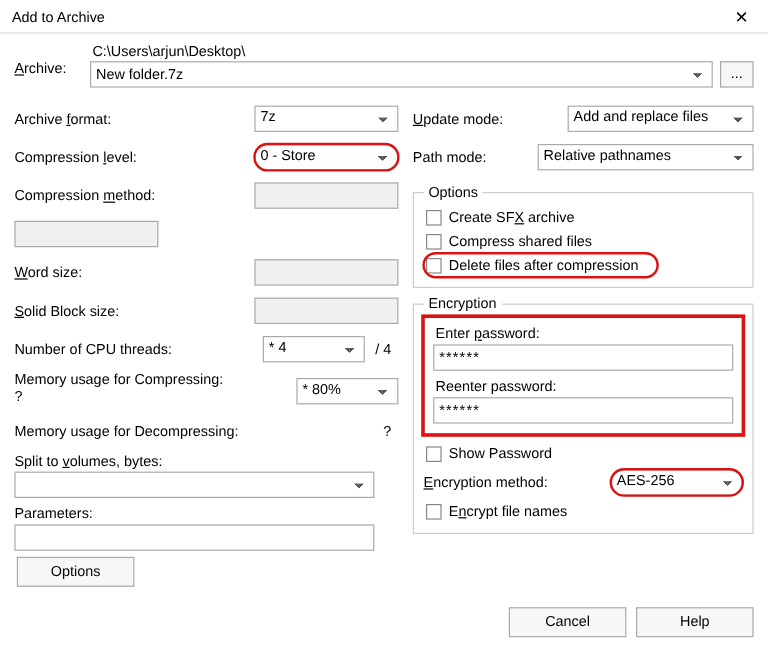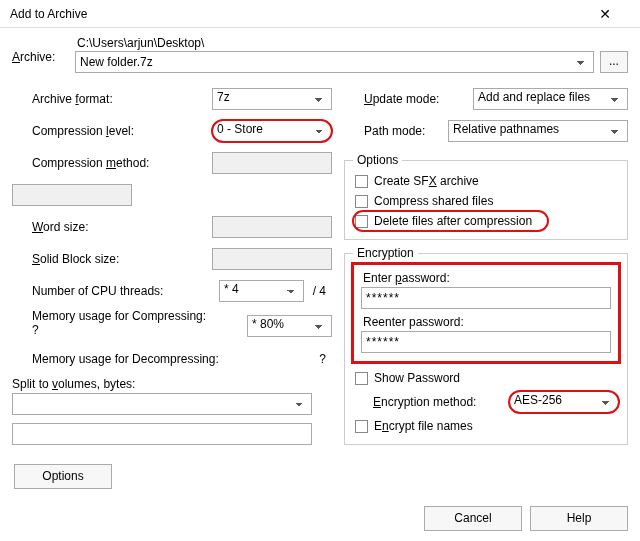--- a/index.html
+++ b/index.html
@@ -12,21 +12,21 @@
     width: 640px;
     height: 541px;
     overflow: hidden;
     position: relative;
   }
   .titlebar {
     height: 28px;
     display: flex;
     align-items: center;
     justify-content: space-between;
-    padding: 0 20px 0 10px;
+    padding: 0 7px 0 10px;
     border-bottom: 1px solid #ddd;
   }
   .titlebar .close {
     font-size: 14px;
     width: 30px;
     text-align: center;
     cursor: pointer;
   }
   .content {
     padding: 8px 12px 0 12px;
@@ -77,21 +77,21 @@
     gap: 12px;
     margin-top: 6px;
   }
   .col-left { flex: 0 0 320px; }
   .col-right { flex: 1; }
   .form-row {
     display: flex;
     align-items: center;
     min-height: 32px;
   }
-  .form-label { flex: 1; margin-left: 20px; }
+  .form-label { flex: 1; }
   .form-control { width: 120px; }
   .form-slash { width: 28px; text-align: right; padding-right: 6px; }
   .checkbox-row {
     display: flex;
     align-items: center;
     gap: 6px;
     padding: 3px 2px;
   }
   .checkbox {
     width: 13px;
@@ -234,20 +234,21 @@
       </div>
       <div class="form-row">
         <div class="form-label">Memory usage for Decompressing:</div>
         <div style="width:28px;text-align:right;padding-right:6px">?</div>
       </div>
       <div style="margin-top:2px">
         <div>Split to <u class="mn">v</u>olumes, bytes:</div>
         <div class="select split-select"></div>
       </div>
       <div style="margin-top:6px">
+        <div>Parameters:</div>
         <input class="input" style="width: 300px; margin-top: 2px;" value="">
       </div>
     </div>
 
     <div class="col-right">
       <div class="form-row">
         <div class="form-label"><u class="mn">U</u>pdate mode:</div>
         <div style="width:155px">
             <div class="select">Add and replace files</div>
           </div>

